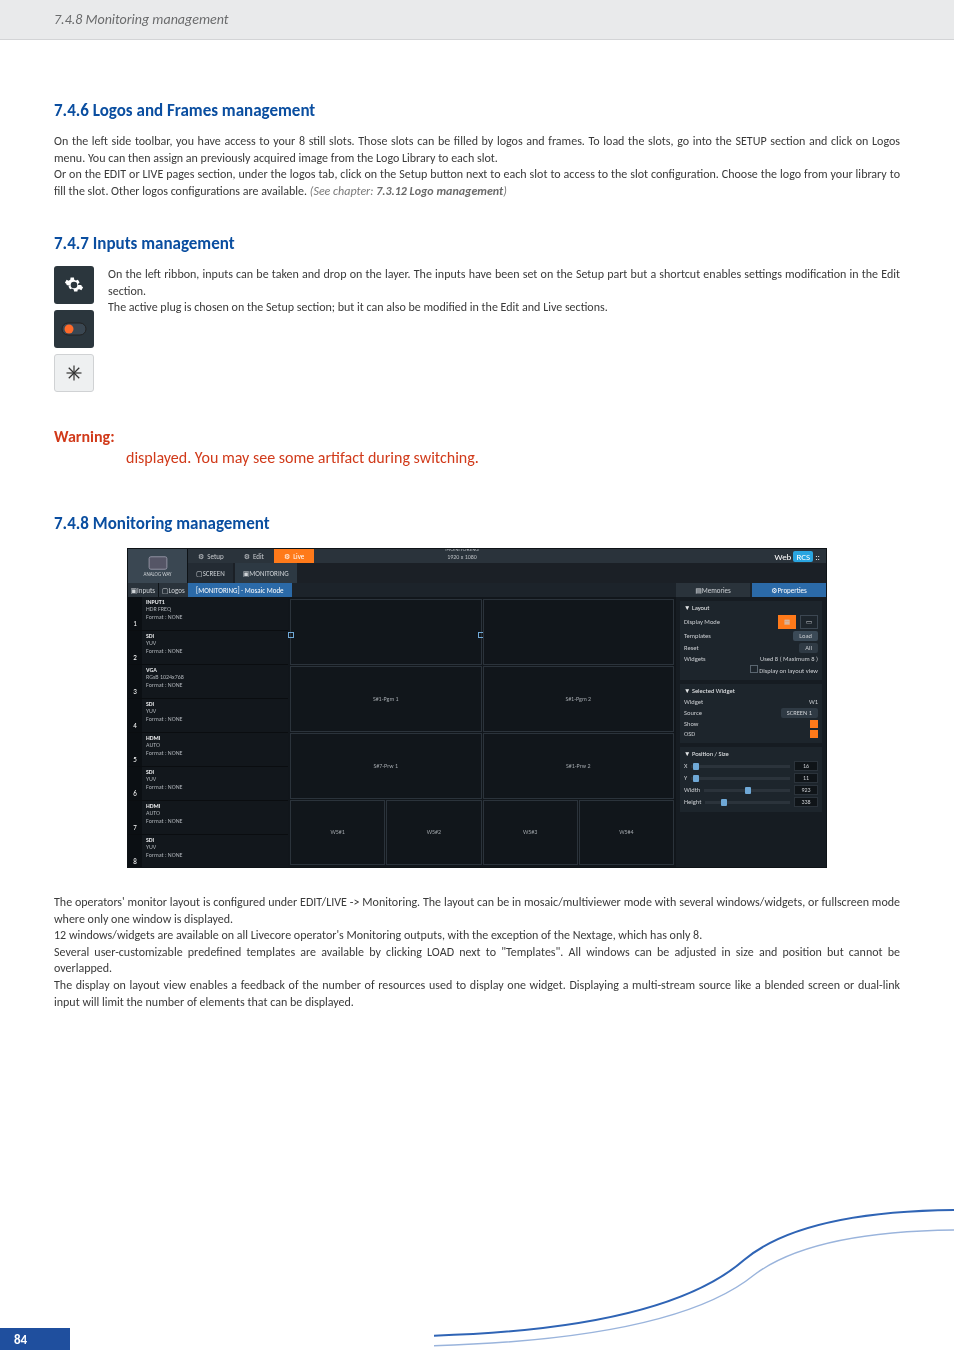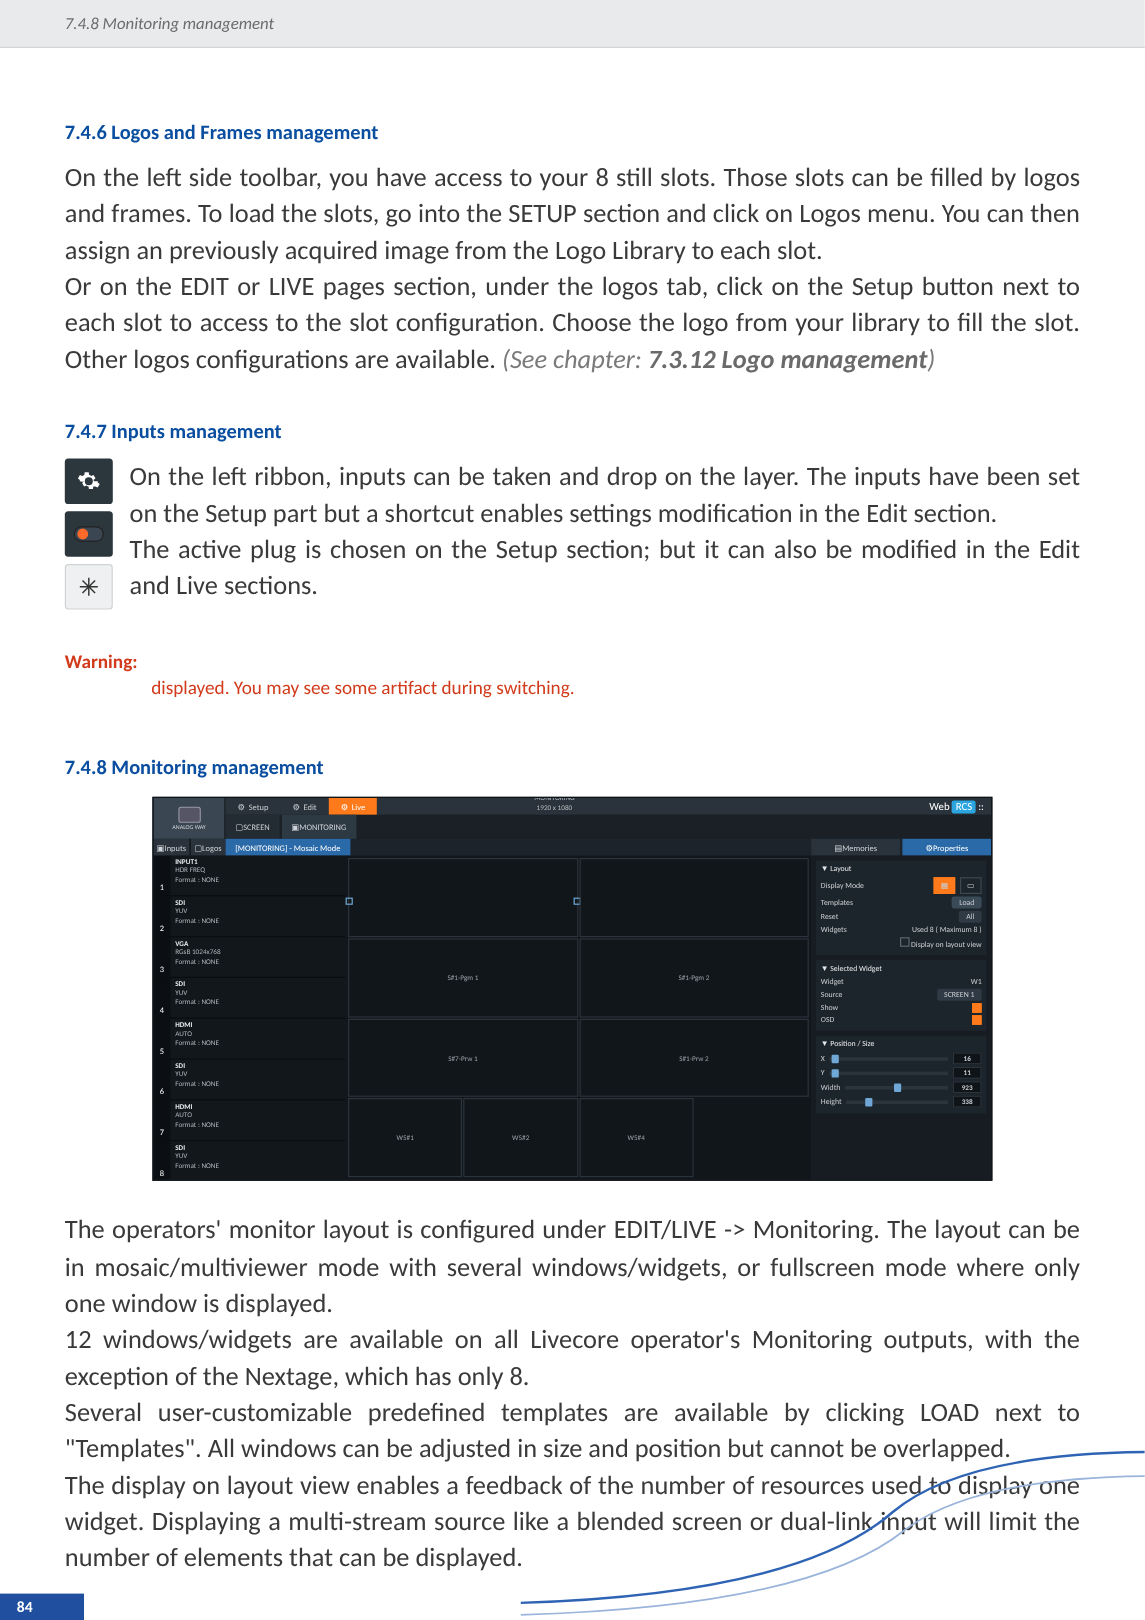--- a/index.html
+++ b/index.html
@@ -8,21 +8,21 @@
 
   
   .topbar { height: 40px; background: #e9eaeb; border-bottom: 1px solid #d3d4d6; display: flex; align-items: center; padding-left: 54px; }
   .topbar-title { font-style: italic; color: #6b6c6d; font-size: 14px; }
 
   
   .page { padding: 60px 54px 0 54px; position: relative; }
 
   .h3 { color: #0a4ea0; font-weight: 700; font-size: 17px; margin-bottom: 12px; }
 
-  .para { font-size: 22px; line-height: 1.38; color: #3a3a3a; text-align: justify; }
+  .para { font-size: 12px; line-height: 1.38; color: #3a3a3a; text-align: justify; }
 
   .block { margin-bottom: 34px; }
 
   .italic { font-style: italic; color: #7a7a7a; }
   .bolditalic { font-style: italic; font-weight: 700; color: #6a6a6a; }
 
   
   .ribbon-row { display: flex; gap: 14px; align-items: flex-start; }
   .ribbon-icons { display: flex; flex-direction: column; gap: 6px; width: 40px; }
   .ribbon-icon { width: 40px; height: 38px; border-radius: 3px; display: flex; align-items: center; justify-content: center; }
@@ -80,21 +80,21 @@
   .shot .props .sec { background: #1d252c; margin-bottom: 4px; padding: 3px 4px; }
   .shot .props .sechdr { color: #e6e8ea; margin-bottom: 3px; }
   .shot .props .btn { display: inline-block; background: #2f3a44; padding: 1px 6px; border-radius: 2px; cursor: pointer; }
   .shot .props .btn.load { background: #3b4a57; }
   .shot .props .mode-icons { display: flex; gap: 4px; }
   .shot .props .mi { width: 18px; height: 14px; border: 1px solid #3c4752; display:flex; align-items:center; justify-content:center; cursor:pointer;}
   .shot .props .mi.sel { background: #ff7a1a; border-color: #ff7a1a; }
   .shot .props .rowkv { display: flex; justify-content: space-between; align-items: center; margin: 2px 0; }
   .shot .props .slider { height: 3px; background: #2b333b; position: relative; flex:1; margin: 0 4px;}
   .shot .props .slider .thumb { position:absolute; top:-2px; width:6px; height:7px; background:#6fa8d6; border-radius:1px;}
-  .shot .props .valbox { width:24px; height:10px; background:#0f1418; border:1px solid #2b333b; text-align:center; font-size:6px; line-height:9px;font-weight:bold;}
+  .shot .props .valbox { width:24px; height:10px; background:#0f1418; border:1px solid #2b333b; text-align:center; font-size:6px; line-height:9px;}
   .shot .props .chk { width:8px; height:8px; border:1px solid #5a6670; display:inline-block;}
   .shot .props .chk.on { background:#ff7a1a; border-color:#ff7a1a;}
 
   
   .footer-bar { position: absolute; left: 0; bottom: 0; width: 100%; height: 26px; }
   .footer-blue { position: absolute; left: 0; bottom: 0; width: 70px; height: 22px; background: #1f4f9e; color: #fff; font-weight: 700; font-size: 13px; display: flex; align-items: center; padding-left: 14px; }
   .footer-curve { position: absolute; right: 0; bottom: 0; width: 520px; height: 170px; pointer-events:none; overflow:hidden;}
   .footer-curve svg { position:absolute; right:-10px; bottom:-10px; }
 </style>
 </head>
@@ -294,20 +294,23 @@
           <div class="cell span2">
               <span class="lbl">S#1-Prw 2</span>
             </div>
           <div class="cell">
               <span class="lbl">W5#1</span>
             </div>
           <div class="cell">
               <span class="lbl">W5#2</span>
             </div>
           <div class="cell">
+              <span class="lbl">W5#3</span>
+            </div>
+          <div class="cell">
               <span class="lbl">W5#4</span>
             </div>
         </div>
 
         <div class="props">
           <div class="sec">
             <div class="sechdr">▼ Layout</div>
             <div class="rowkv">
                 <span>Display Mode</span>
               <span class="mode-icons">

